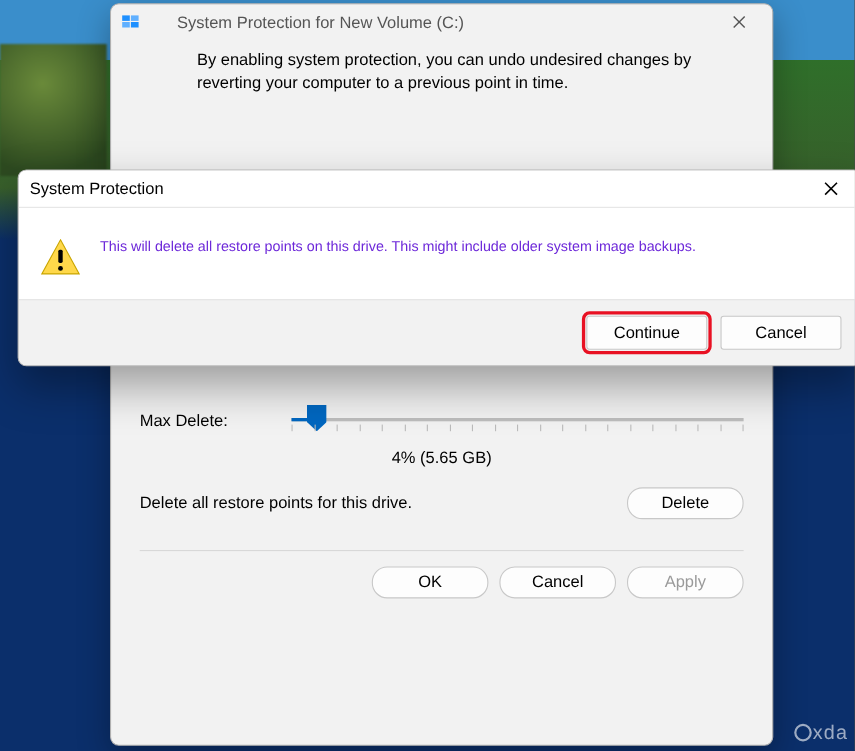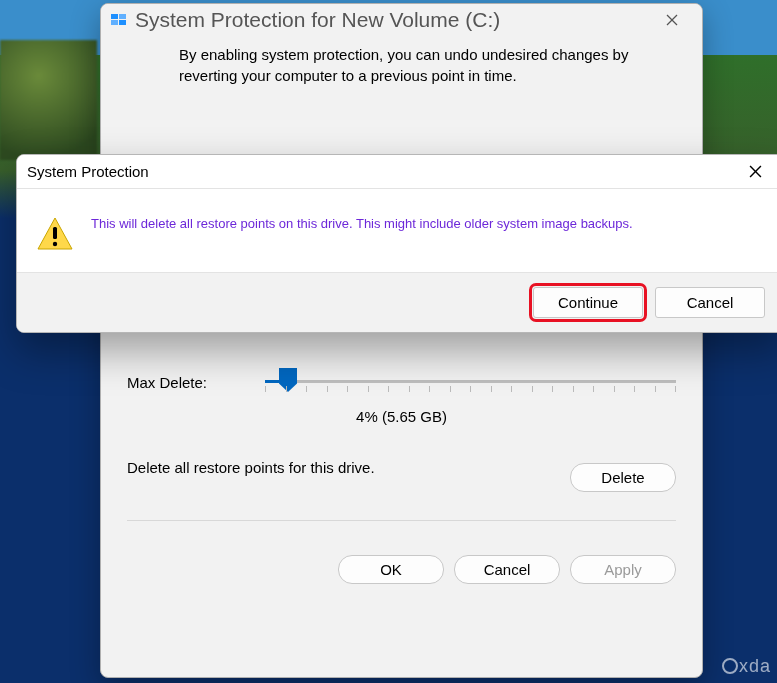--- a/index.html
+++ b/index.html
@@ -48,21 +48,21 @@
     display: flex;
     align-items: center;
     padding: 0 8px 0 10px;
     color: #555;
   }
   .parent-title-icon {
     width: 16px; height: 16px;
     margin-right: 8px;
     display:flex;align-items:center;justify-content:center;
   }
-  .parent-title-text { flex: 1; font-size: 21px; color:#555;}
+  .parent-title-text { flex: 1; font-size: 15px; color:#555;margin-left:26px;}
   .parent-close {
     width: 44px; height: 28px;
     display:flex;align-items:center;justify-content:center;
     color:#555;border-radius:4px;
   }
   .parent-body { padding: 8px 26px 16px 26px; color:#000; }
   .section-title { font-size: 15px; color:#333; margin: 20px 0 12px 0; }
   .section-text { font-size: 15px; color:#000; line-height:1.4; padding-left:4px; max-width:520px;margin-left:48px;}
   .spacer-big { height: 260px; }
   .slider-row { display:flex; align-items:center; padding-top: 18px;}
@@ -92,21 +92,20 @@
   .btn {
     background:#fdfdfd;
     border:1px solid #c8c8c8;
     border-radius:14px;
     padding:5px 0;
     width:106px;
     text-align:center;
     font-size:15px;
     font-family:inherit;
     cursor:pointer;
-    margin-top:20px;
   }
   .hr { height:1px; background:#d8d8d8; margin:12px 0 14px 0;}
   .bottom-buttons { display:flex; justify-content:flex-end; gap:10px; padding:0 0 4px 0;}
   .btn-disabled{ color:#9a9a9a; }
 
   
   .confirm-dialog {
     position:absolute;
     top:154px;
     left:16px;

